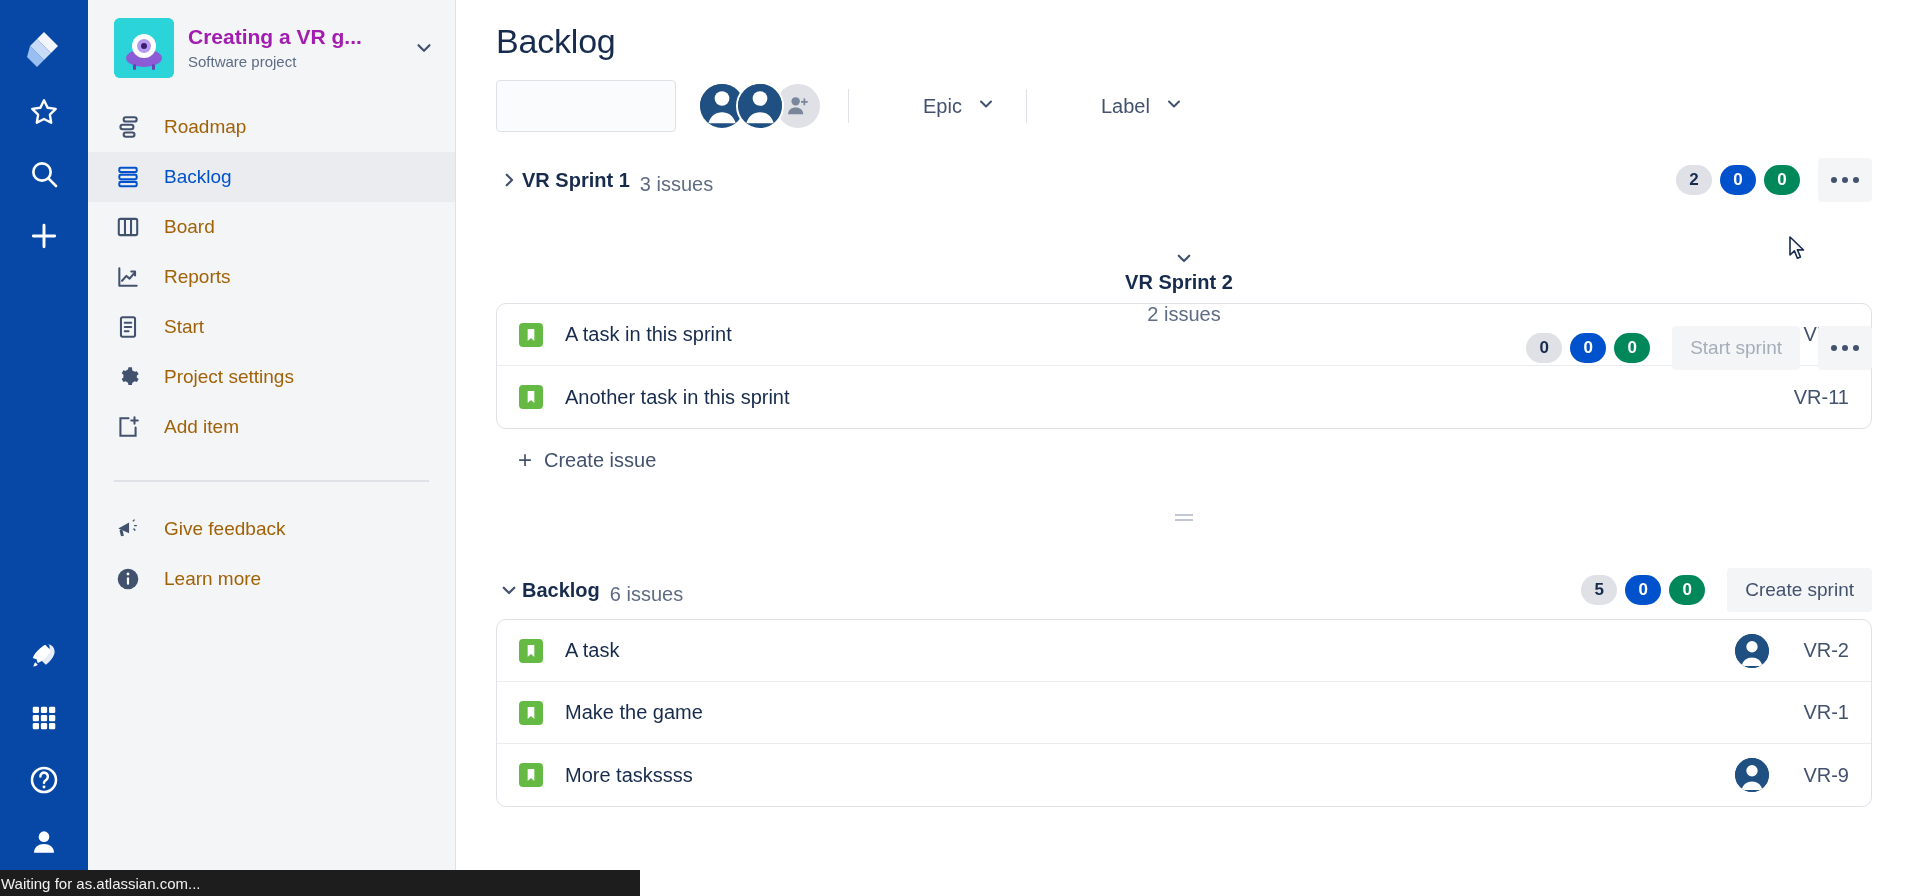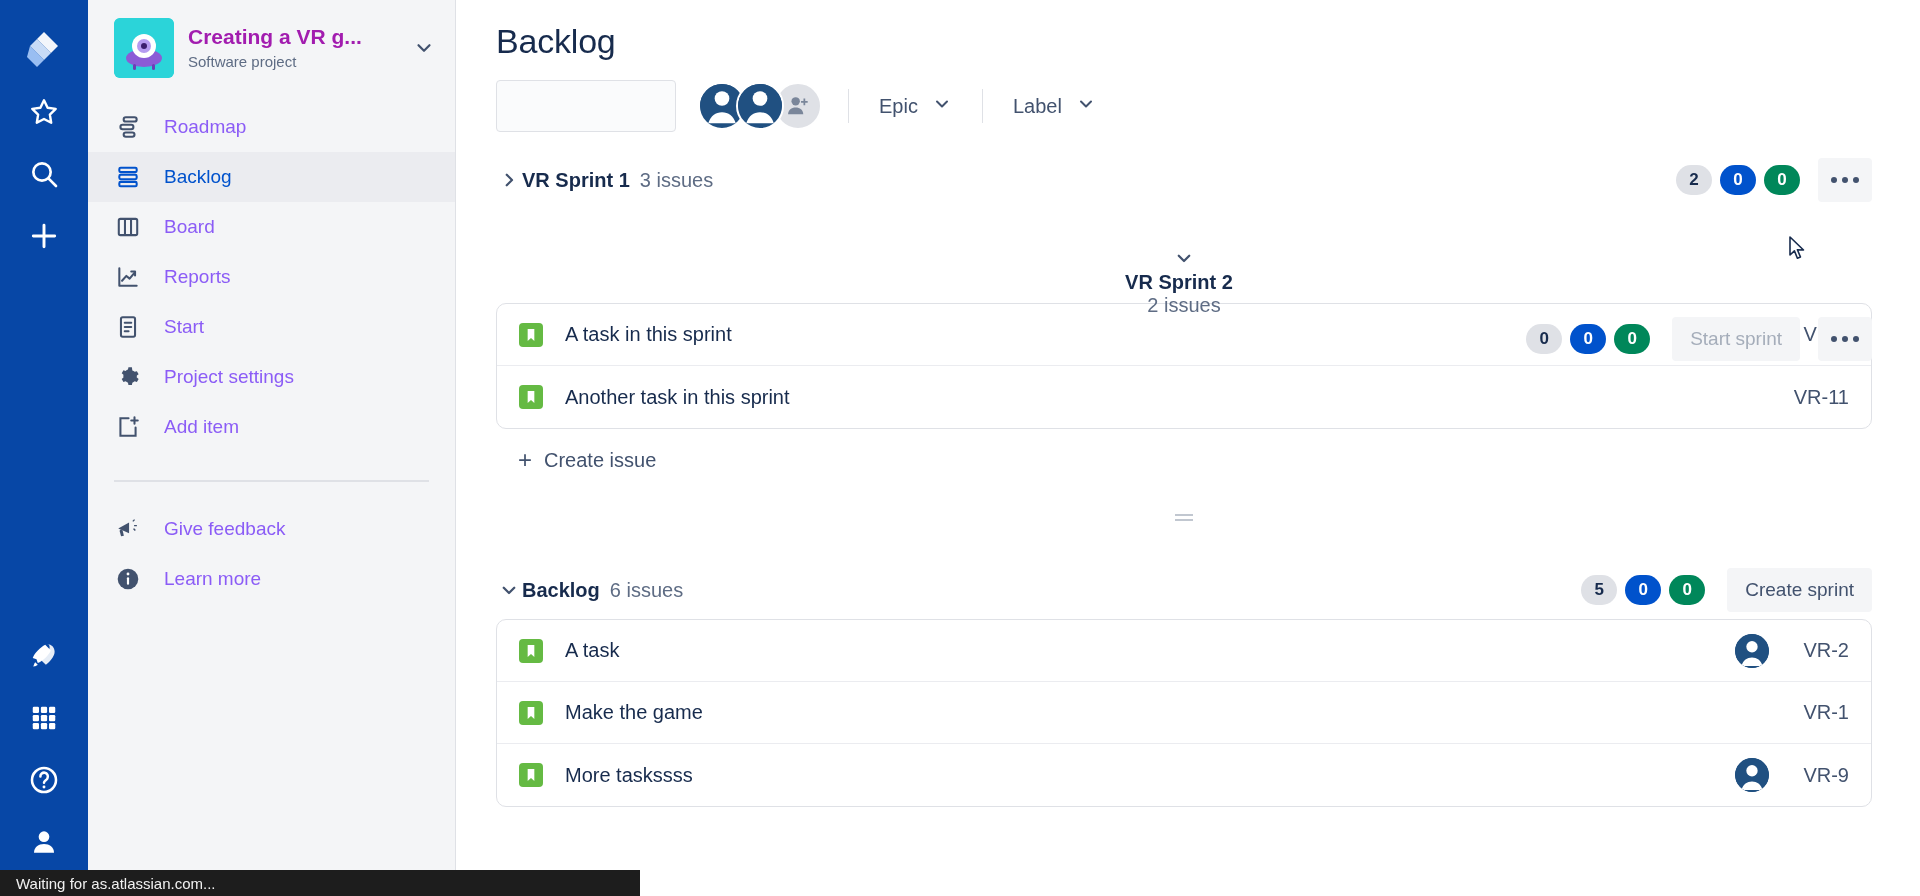--- a/index.html
+++ b/index.html
@@ -54,21 +54,21 @@
 
   .nav { margin-top: 10px; }
   .nav-item {
     display: flex; align-items: center; gap: 22px;
     height: 50px; padding: 0 20px 0 26px; cursor: pointer;
     color: #42526E; font-size: 19px;
   }
   .nav-item.active { background: #EBECF0; color: #0052CC; font-weight: 500; }
   .nav-item.active .nav-label { color: #0052CC; }
   .nav-icon { width: 28px; height: 28px; flex:0 0 28px; display:flex; align-items:center; justify-content:center; }
-  .nav-label { font-size: 19px; color: #8b5cf6; white-space: nowrap; }
+  .nav-label { font-size: 19px; color: #a16207; white-space: nowrap; }
 
   .nav-divider {
     height: 2px; background: #DFE1E6; margin: 28px 26px 0 26px;
   }
   .nav-bottom { margin-top: 22px; }
 
   
   .main {
     flex: 1 1 auto; background: #fff; position: relative;
     padding: 0 0 0 0; overflow: hidden;
@@ -103,32 +103,32 @@
   }
   .avatar:first-child { margin-left: 0; }
   .avatar-add {
     width: 48px; height: 48px; border-radius: 50%; background: #DFE1E6;
     border: 2px solid #fff; margin-left: -10px;
     display:flex; align-items:center; justify-content:center; color:#7A869A;
   }
   .tool-sep { width: 1px; height: 34px; background: #DFE1E6; margin: 0 26px; }
   .dropdown {
     display: flex; align-items: center; gap: 14px;
-    font-size: 20px; color: #42526E; cursor: pointer; padding: 6px 4px;
+    font-size: 20px; color: #42526E; cursor: pointer; padding: 6px 4px; margin-left: 44px;
   }
 
   
   .list { padding-left: 40px; }
   .section-head {
     display: flex; align-items: center; height: 58px; padding-right: 48px;
     position: relative;
   }
   .sec-chevron { width: 26px; flex:0 0 26px; color:#42526E; display:flex; align-items:center; justify-content:center; cursor:pointer; }
   .sec-title { font-size: 20px; font-weight: 700; color: #172B4D; margin-right: 10px; white-space: nowrap; }
-  .sec-count { font-size: 20px; color: #5E6C84; white-space: nowrap; }
+  .sec-count { font-size: 20px; color: #5E6C84; white-space: nowrap; margin-top: 9px; }
   .sec-right { margin-left: auto; display: flex; align-items: center; gap: 0; }
   .pill {
     min-width: 36px; height: 30px; border-radius: 15px; padding: 0 11px;
     display: flex; align-items: center; justify-content: center;
     font-size: 17px; font-weight: 600; margin-left: 8px;
   }
   .pill.grey { background: #DFE1E6; color: #172B4D; }
   .pill.blue { background: #0052CC; color: #fff; }
   .pill.green { background: #00875A; color: #fff; }
   .btn {
@@ -173,21 +173,21 @@
   .drag-handle {
     display: flex; flex-direction: column; align-items: center; justify-content: center;
     gap: 3px; height: 52px; margin-right: 48px;
   }
   .drag-line { width: 18px; height: 2px; background: #C1C7D0; }
 
   
   .statusbar {
     position: absolute; left: 0; bottom: 0; height: 26px;
     background: #1D1D1D; color: #F1F1F1; font-size: 15px;
-    display: flex; align-items: center; padding: 0 16px;
+    display: flex; align-items: center; padding: 0 1px;
     font-family: "Liberation Sans", sans-serif; z-index: 50;
     width: 640px;
   }
 
   
   .cursor { position: absolute; left: 1330px; top: 235px; z-index: 60; pointer-events: none; }
 </style>
 </head>
 <body>
 

